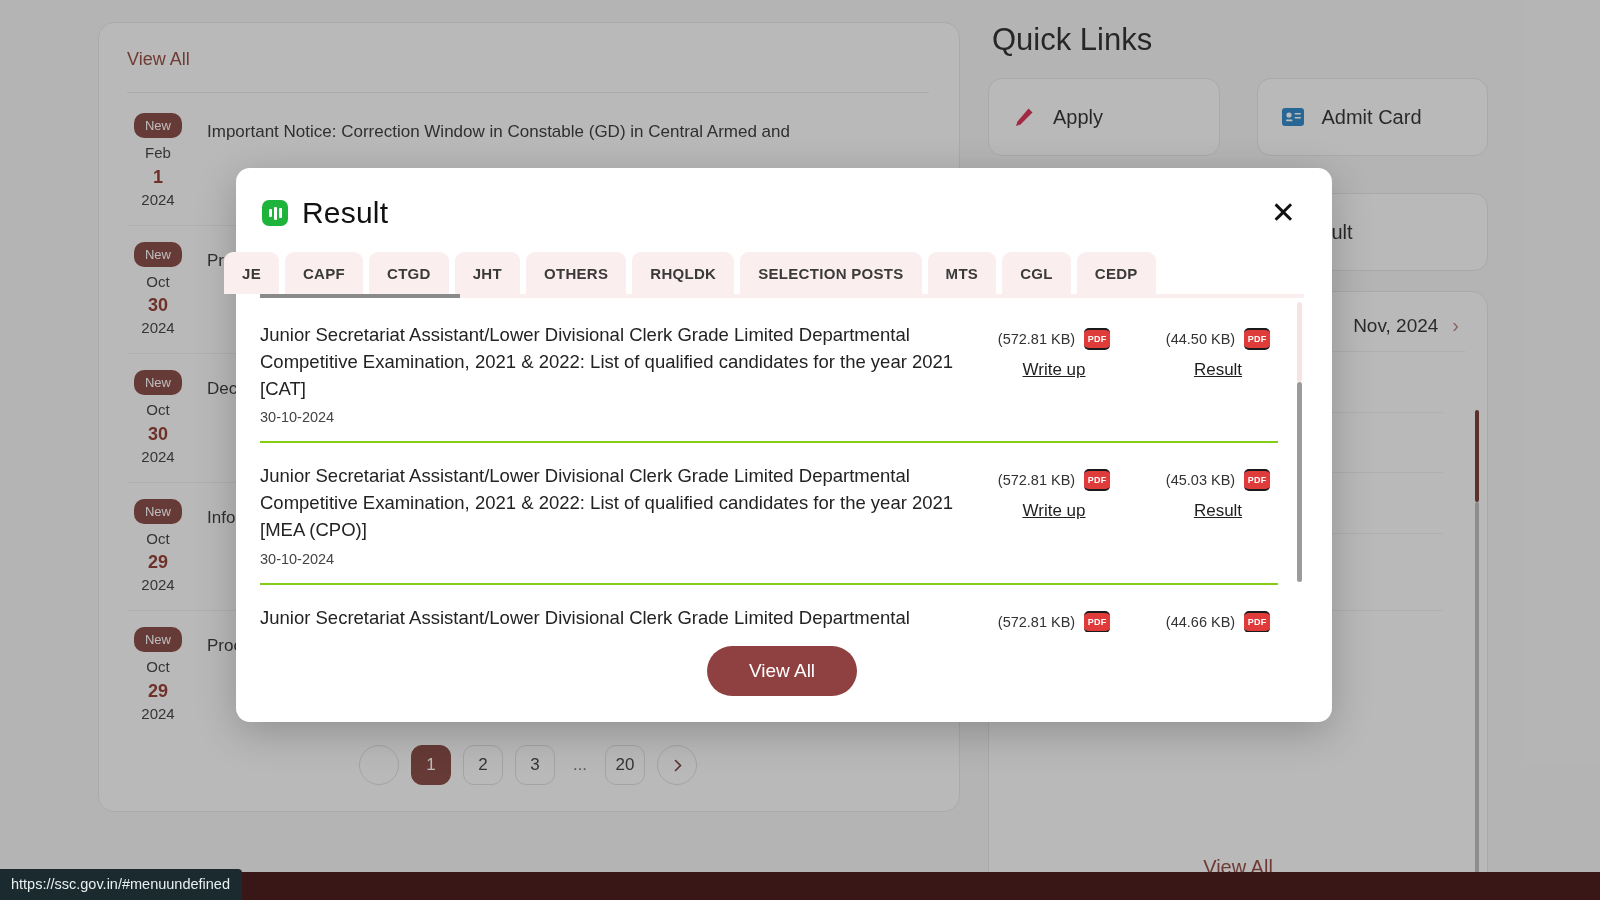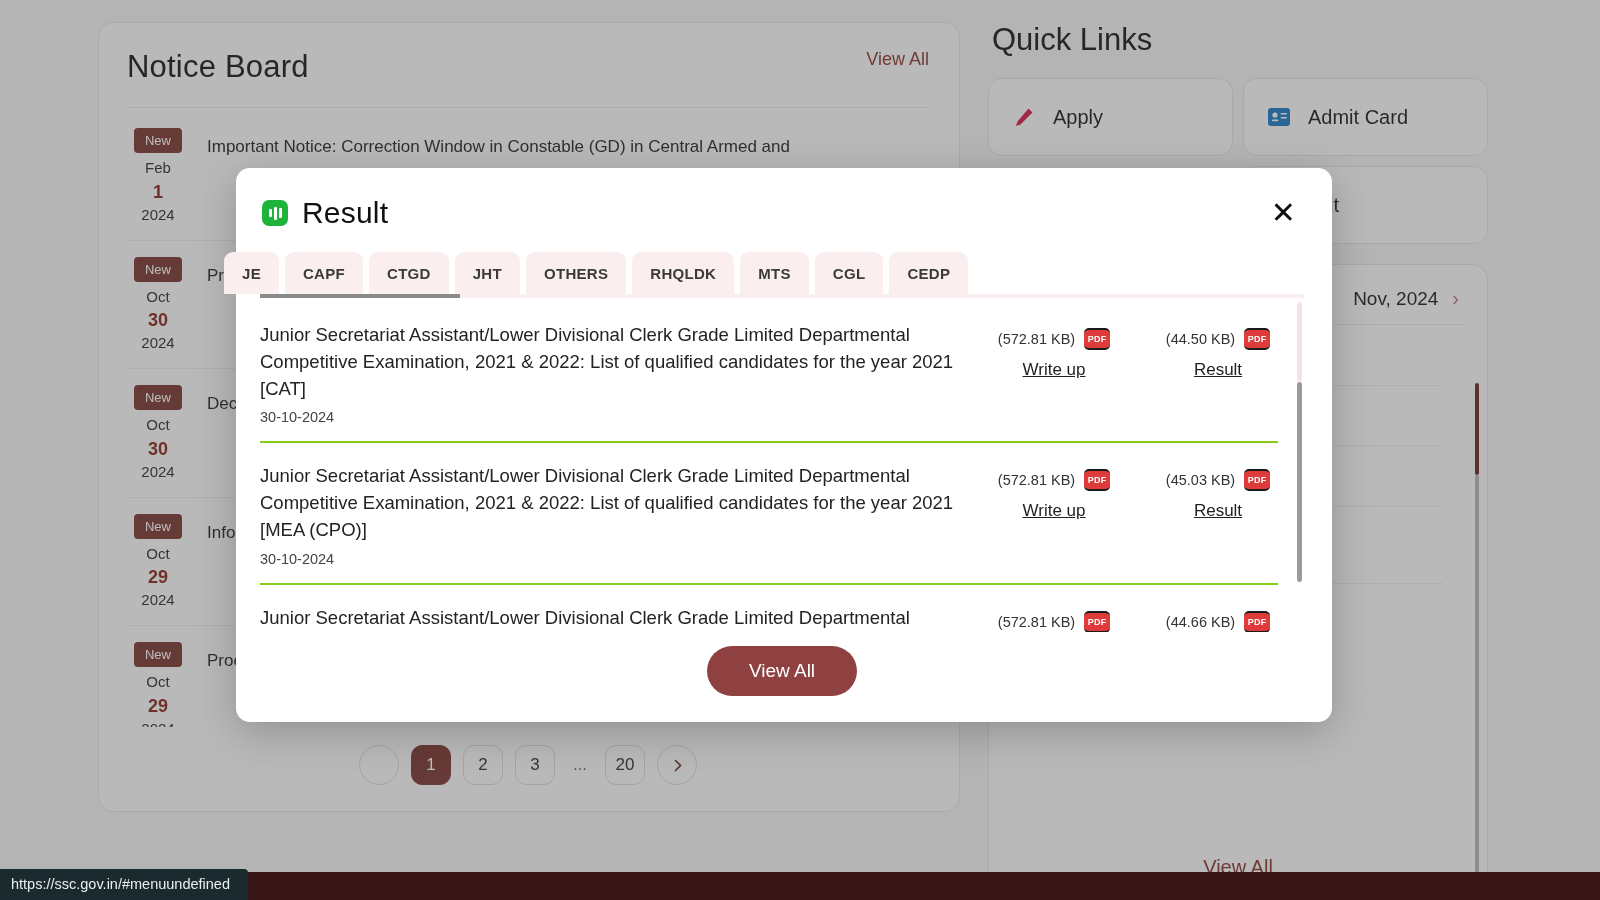--- a/index.html
+++ b/index.html
@@ -36,21 +36,21 @@
   .nb-head { display: flex; align-items: flex-start; justify-content: space-between; }
   .nb-title { font-size: 31px; font-weight: 400; color: #1c1c1c; letter-spacing: .2px; }
   .view-all-link { font-size: 18px; color: #8a3a31; cursor: pointer; }
   .nb-rule { height: 1px; background: #e8e6e6; margin: 22px 0 0 0; }
 
   .notice-list { position: relative; flex: 1; overflow: hidden; padding-right: 28px; margin-top: 4px; }
   .notice-row { display: flex; gap: 18px; padding: 16px 0 14px 0; border-bottom: 1px solid #ececec; }
   .date-col { width: 62px; flex: 0 0 62px; text-align: center; }
   .badge-new {
     display: inline-block; background: #7d3a34; color: #fff;
-    font-size: 13px; padding: 5px 11px; border-radius: 4px; margin-bottom: 4px;
+    font-size: 13px; padding: 5px 11px; border-radius: 10px; margin-bottom: 4px;
   }
   .d-mon { font-size: 15px; color: #333; line-height: 1.5; }
   .d-day { font-size: 18px; font-weight: 700; color: #8a2b22; line-height: 1.35; }
   .d-yr  { font-size: 15px; color: #333; line-height: 1.45; }
   .notice-text { font-size: 17px; line-height: 1.55; color: #2a2a2a; padding-top: 6px; }
   .nb-scroll-thumb {
     position: absolute; right: 6px; top: 122px; width: 4px; height: 80px;
     background: #6d2d26; border-radius: 2px;
   }
 
@@ -64,21 +64,21 @@
     display: flex; align-items: center; justify-content: center;
     font-size: 17px; color: #333; cursor: pointer;
   }
   .pg.active { background: #7d3a34; color: #fff; border-color: #7d3a34; }
   .pg.arrow { border-radius: 50%; color: #6b2f28; font-size: 16px; }
   .pg.dots { border: none; background: transparent; width: 26px; color: #666; }
 
   
   .right-col { width: 500px; display: flex; flex-direction: column; gap: 20px; }
   .ql-title { font-size: 31px; color: #1c1c1c; padding-left: 4px; }
-  .ql-grid { display: grid; grid-template-columns: 1fr 1fr; gap: 10px; }
+  .ql-grid { display: grid; grid-template-columns: 1fr 1fr; gap: 37px; }
   .ql-card {
     height: 78px; border: 1px solid #e4e2e2; border-radius: 14px;
     background: #fbfbfb; display: flex; align-items: center; gap: 16px;
     padding: 0 22px; cursor: pointer;
   }
   .ql-ico {
     width: 26px; height: 26px; display: flex; align-items: center; justify-content: center;
     flex: 0 0 26px;
   }
   .ql-label { font-size: 20px; color: #1f1f1f; }
@@ -171,36 +171,35 @@
   .m-foot { display: flex; justify-content: center; padding: 14px 0 26px 0; }
   .btn-viewall {
     background: #8f4040; color: #fff; font-size: 19px;
     padding: 14px 42px; border: none; border-radius: 26px; cursor: pointer;
   }
 
   
   #status-bar {
     position: absolute; left: 0; bottom: 0; z-index: 70;
     background: #1b2a2e; color: #e8efef;
-    font-size: 14.5px; padding: 7px 18px 8px 11px;
+    font-size: 14.5px; padding: 7px 12px 8px 11px;
     border-top-right-radius: 4px;
   }
   #browser-strip {
     position: absolute; left: 0; right: 0; bottom: 0; height: 28px;
     background: #3a1717; z-index: 50;
   }
 </style>
 </head>
 <body>
 
 <div id="page-backdrop">
 
   <div class="notice-card">
     <div class="nb-head">
-      <div class="nb-title">Notice Board</div>
       <div class="view-all-link">View All</div>
     </div>
     <div class="nb-rule"></div>
 
     <div class="notice-list">
       <div class="notice-row">
         <div class="date-col">
           <div class="badge-new">New</div>
           <div class="d-mon">Feb</div>
           <div class="d-day">1</div>
@@ -348,20 +347,21 @@
   </div>
 
   <div class="tabstrip-wrap">
     <div class="tabstrip">
       <div class="tab">JE</div>
       <div class="tab">CAPF</div>
       <div class="tab">CTGD</div>
       <div class="tab">JHT</div>
       <div class="tab">OTHERS</div>
       <div class="tab">RHQLDK</div>
+      <div class="tab">SELECTION POSTS</div>
       <div class="tab">MTS</div>
       <div class="tab">CGL</div>
       <div class="tab">CEDP</div>
 
     </div>
     <div class="tab-underline"></div>
   </div>
 
   <div class="m-body">
 

